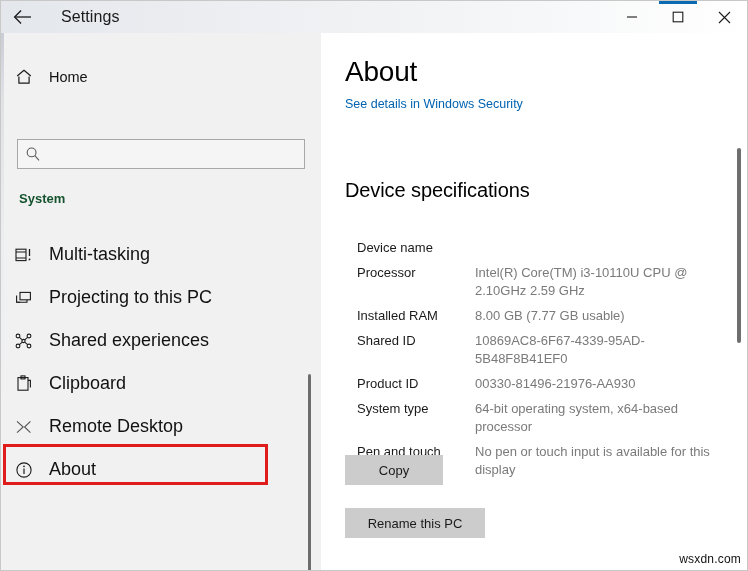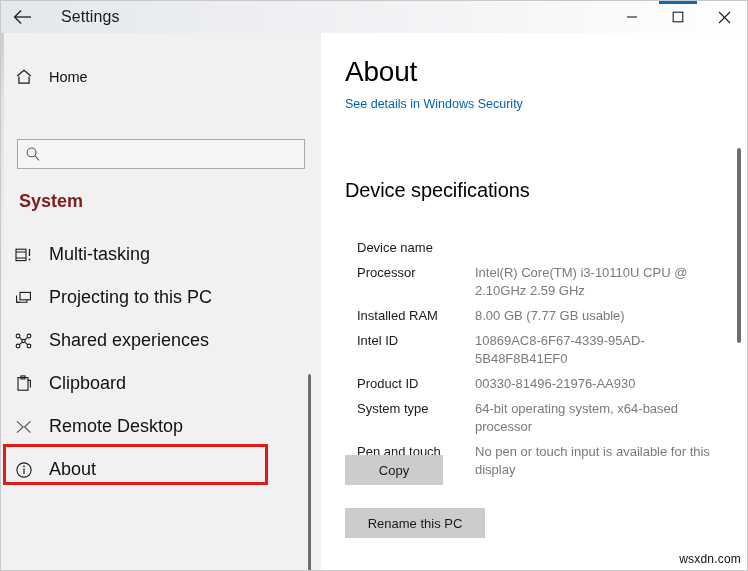--- a/index.html
+++ b/index.html
@@ -144,23 +144,23 @@
   .search-icon {
     width: 30px;
     display: flex;
     align-items: center;
     justify-content: center;
   }
 
   .group-title {
     position: absolute;
     left: 18px; top: 158px;
-    font-size: 18px;
+    font-size: 13px;
     font-weight: bold;
-    color: #7f1d1d;
+    color: #14532d;
   }
 
   .nav {
     position: absolute;
     left: 0; top: 200px;
     width: 320px;
   }
   .nav-item {
     position: relative;
     height: 43px;
@@ -451,21 +451,21 @@
       </div>
       <div class="spec-row">
         <div class="spec-label">Processor</div>
         <div class="spec-value">Intel(R) Core(TM) i3-10110U CPU @ 2.10GHz   2.59 GHz</div>
       </div>
       <div class="spec-row">
         <div class="spec-label">Installed RAM</div>
         <div class="spec-value">8.00 GB (7.77 GB usable)</div>
       </div>
       <div class="spec-row">
-        <div class="spec-label">Intel ID</div>
+        <div class="spec-label">Shared ID</div>
         <div class="spec-value">10869AC8-6F67-4339-95AD-5B48F8B41EF0</div>
       </div>
       <div class="spec-row">
         <div class="spec-label">Product ID</div>
         <div class="spec-value">00330-81496-21976-AA930</div>
       </div>
       <div class="spec-row">
         <div class="spec-label">System type</div>
         <div class="spec-value">64-bit operating system, x64-based processor</div>
       </div>

